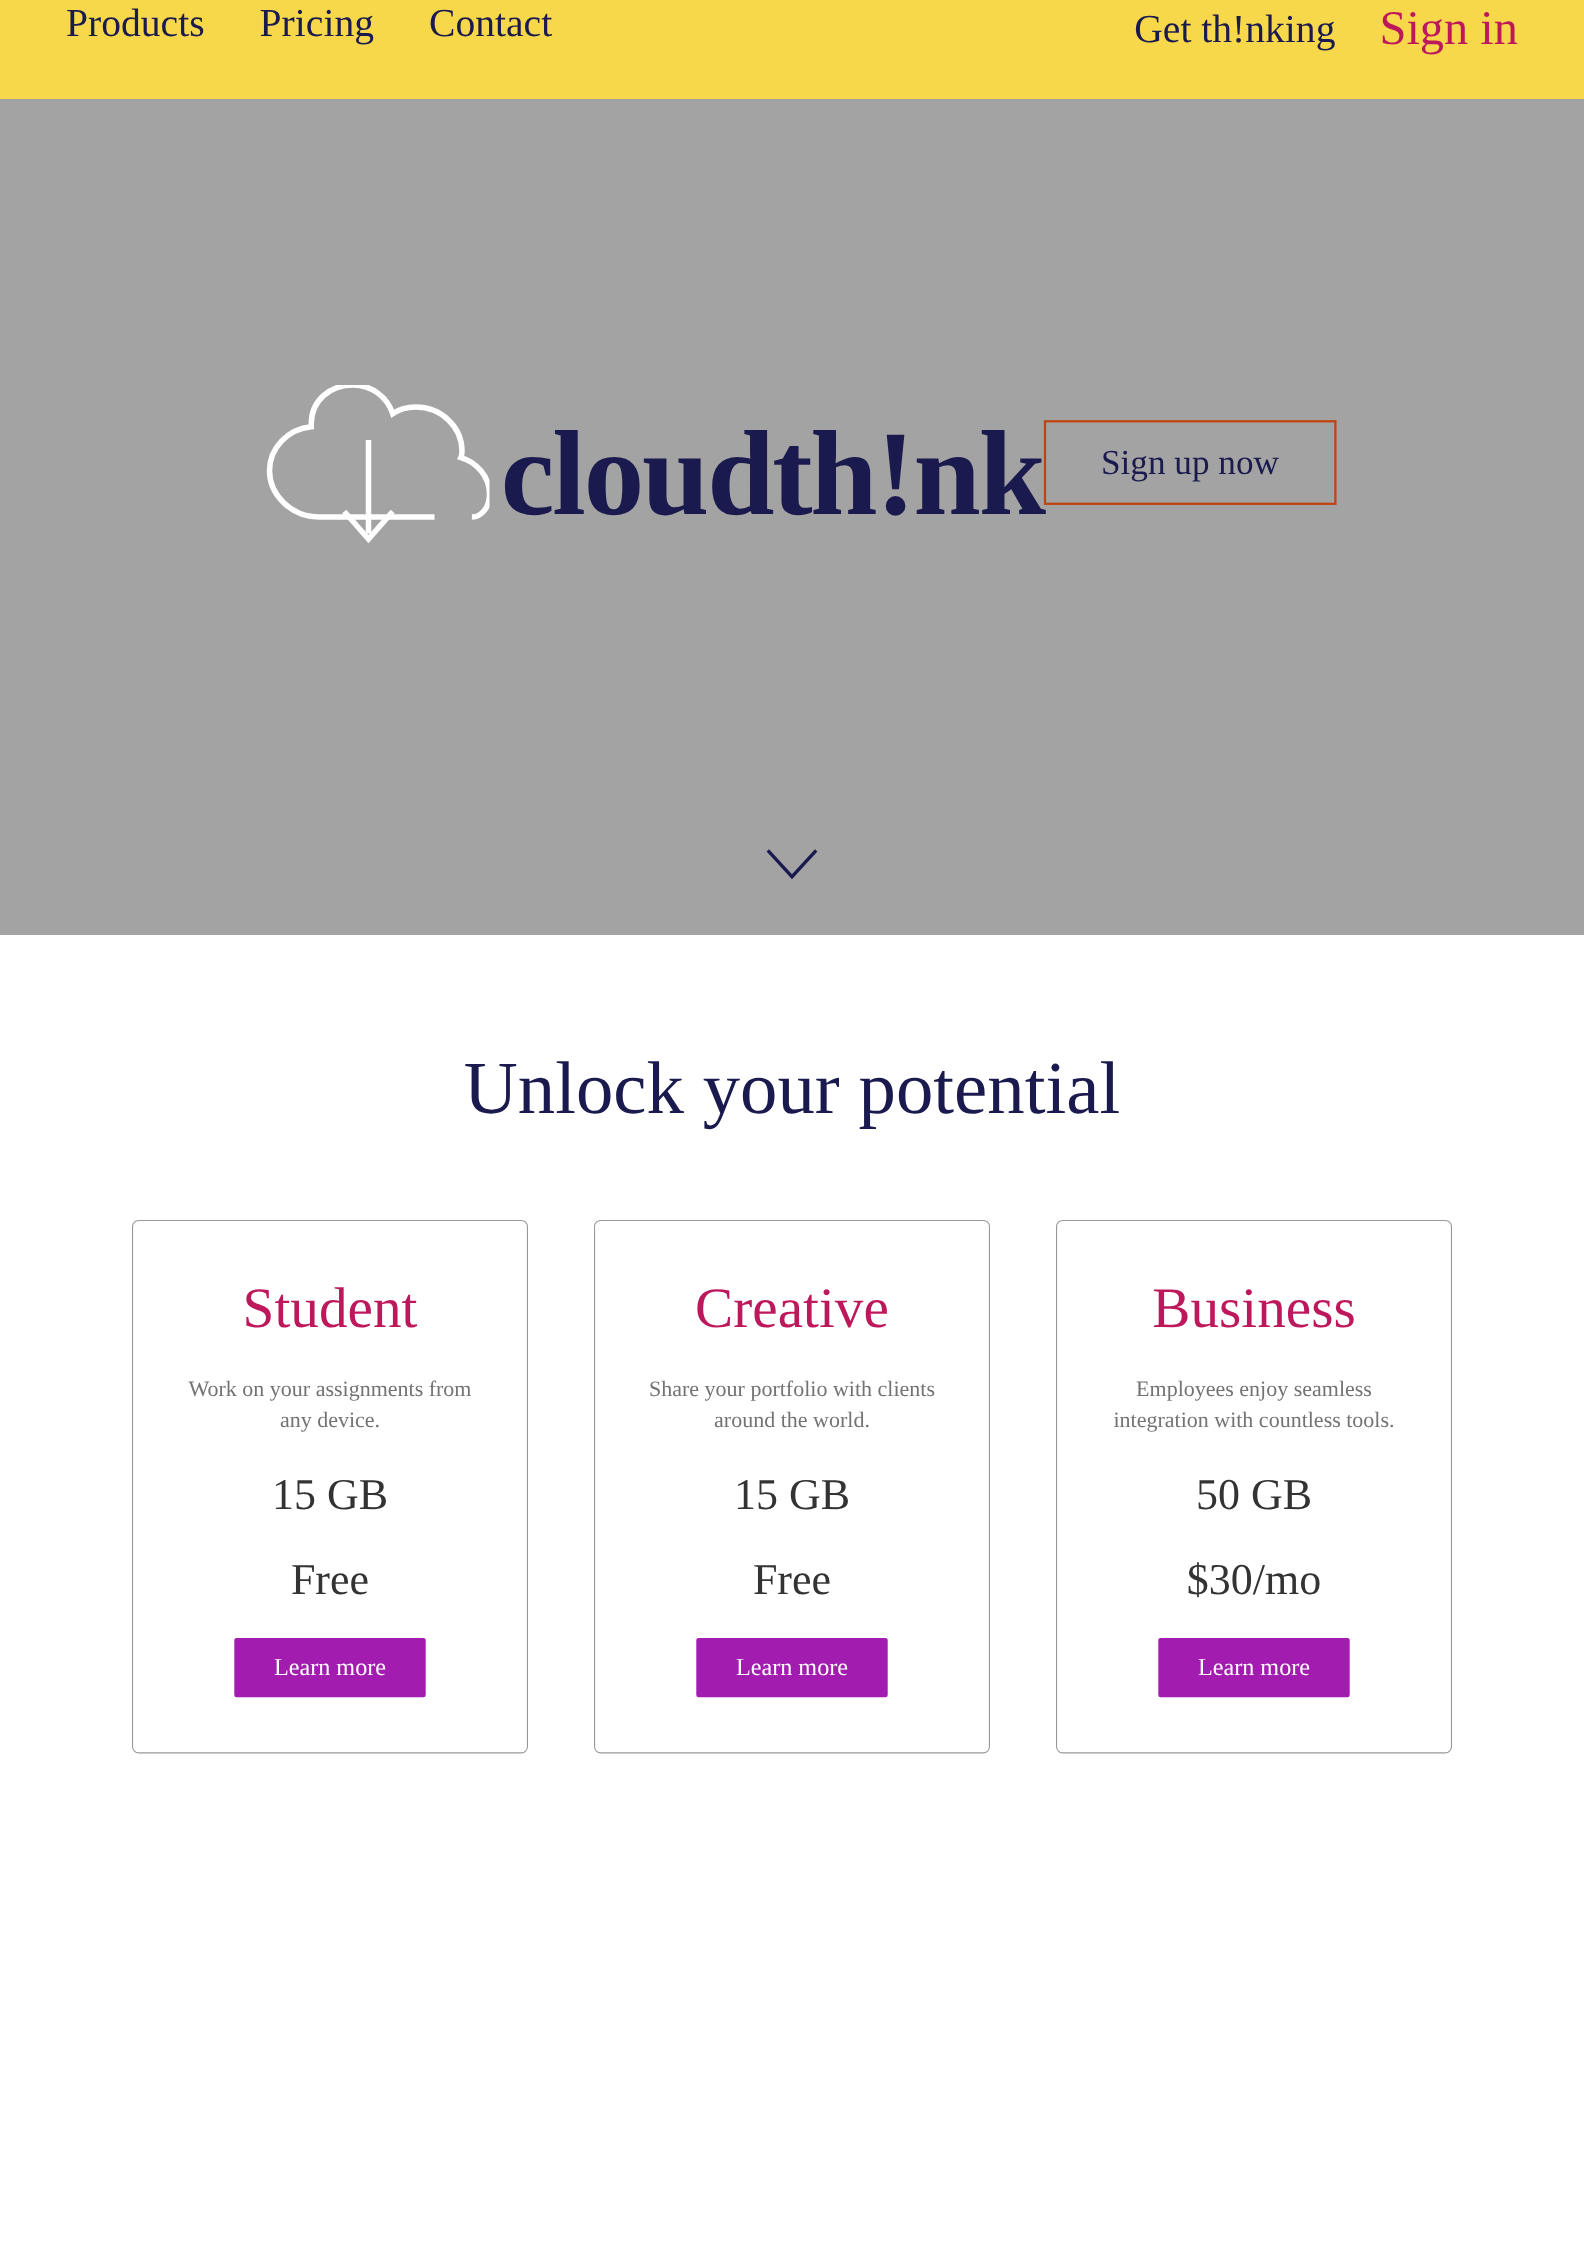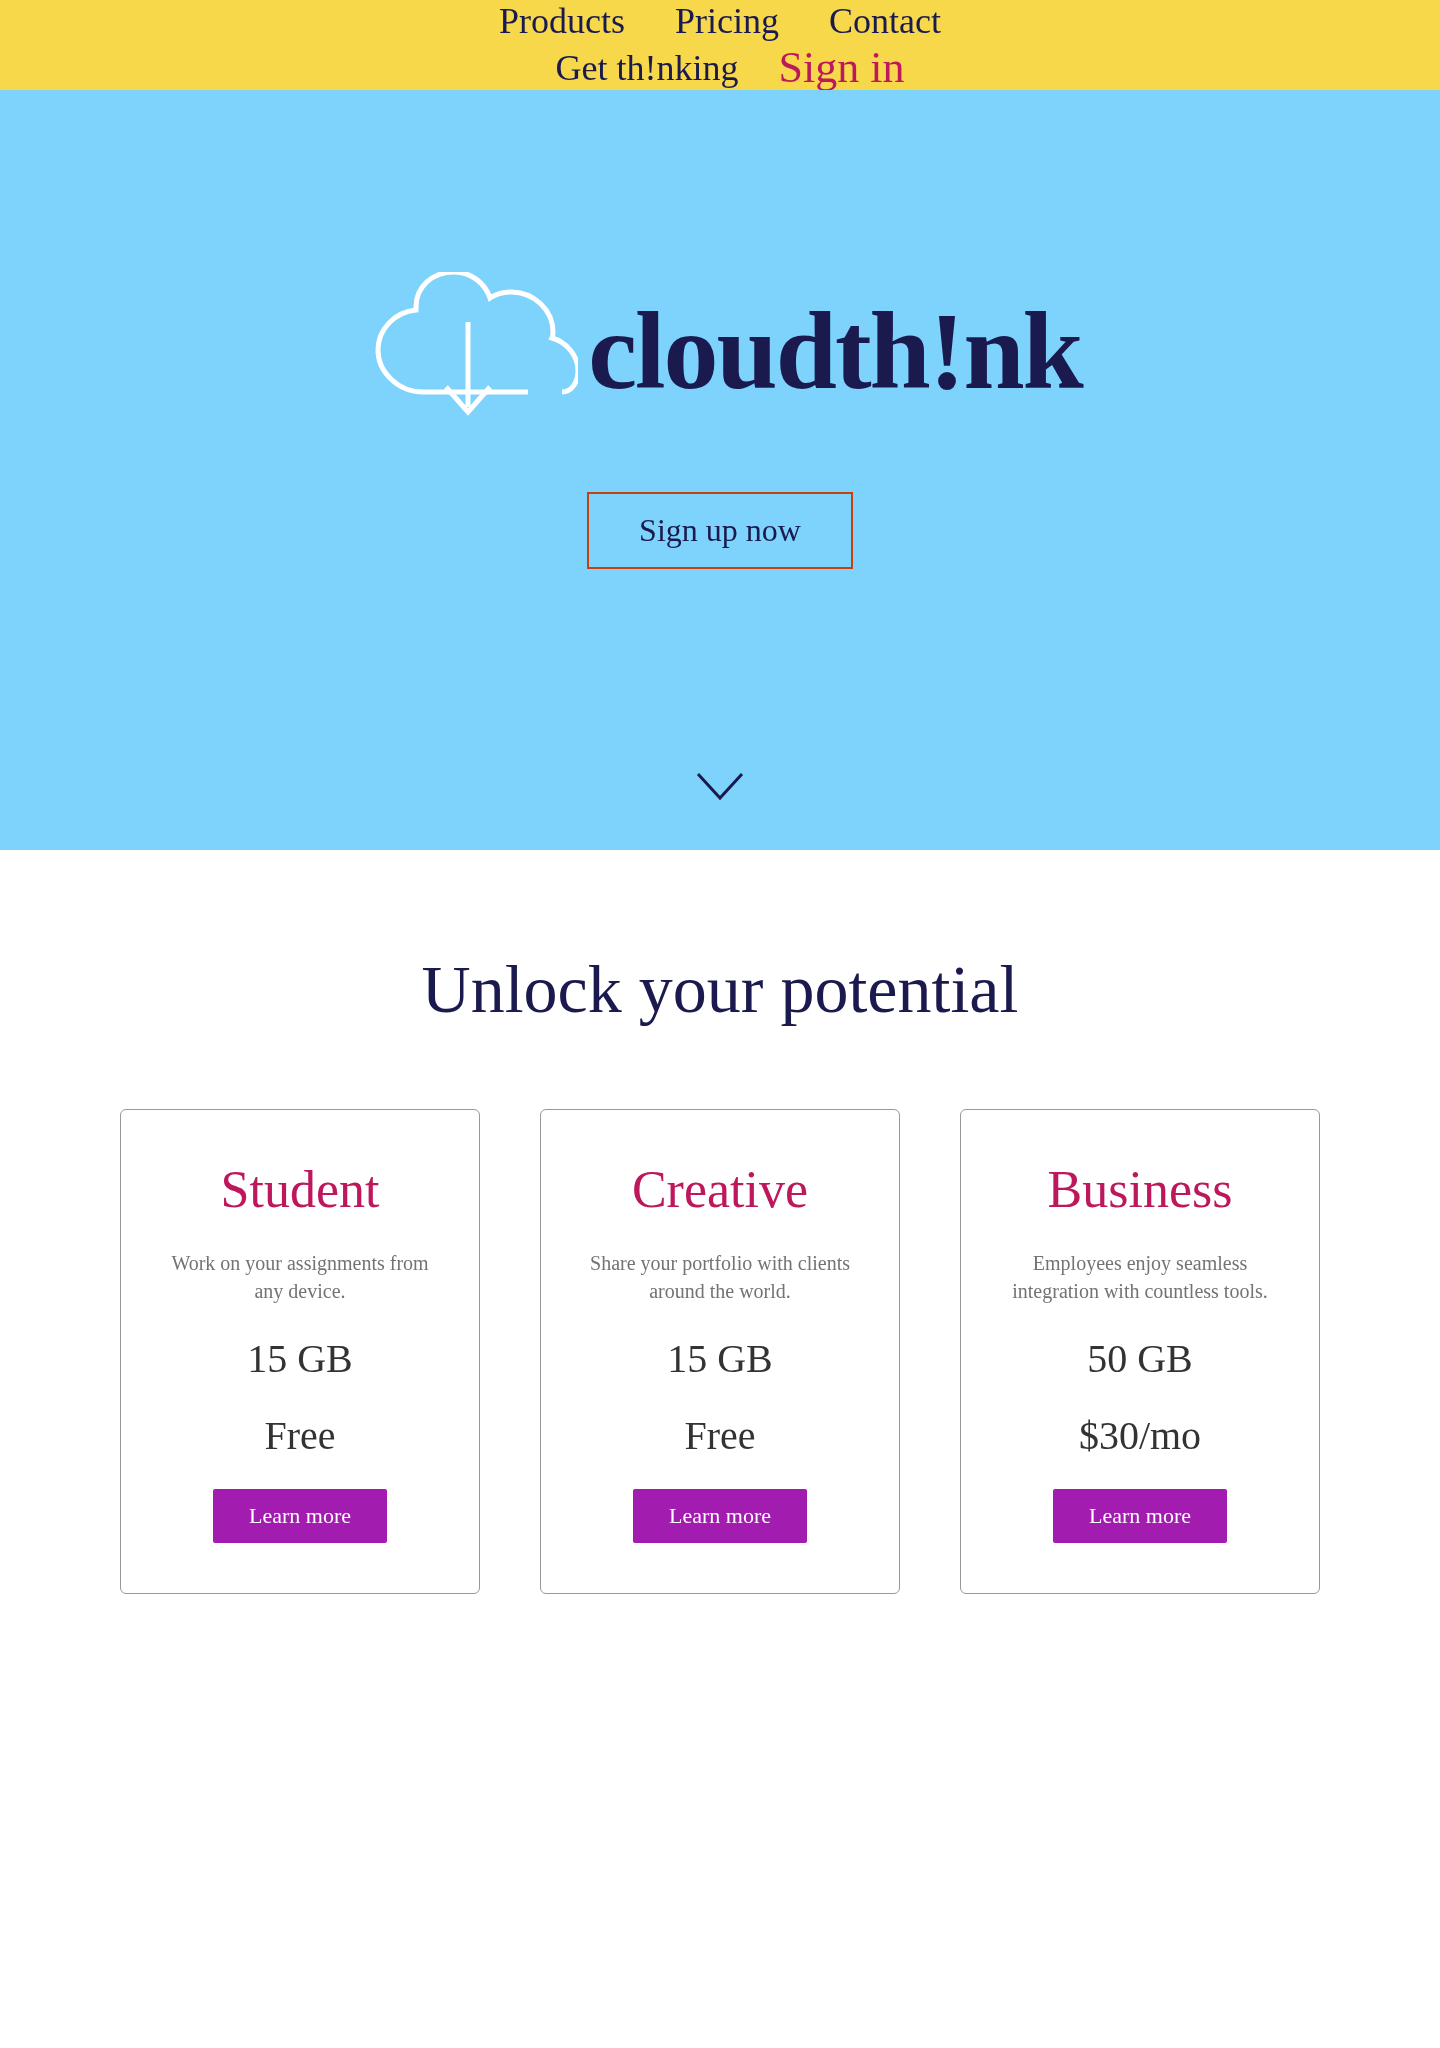--- a/index.html
+++ b/index.html
@@ -11,25 +11,24 @@
     body {
       font-family: Georgia, 'Times New Roman', serif;
       background: #fff;
       width: 1440px;
       min-height: 2048px;
     }
 
     
     nav {
       display: flex;
-      align-items: center;
+      align-items: flex-start;
       padding: 0 60px;
       height: 90px;
       background: #F7D84B;
-      flex-direction: column;
     }
 
     .nav-left {
       display: flex;
       gap: 50px;
       flex: 1;
     }
 
     .nav-right {
       display: flex;
@@ -55,23 +54,23 @@
 
     .nav-signin {
       color: #be185d;
       font-size: 44px;
       font-family: Georgia, serif;
       cursor: pointer;
     }
 
     
     .hero {
-      background: #7dd3fc;
-      display: flex;
-      flex-direction: column;
+      background: #a3a3a3;
+      display: flex;
+      flex-direction: row;
       align-items: center;
       justify-content: center;
       padding: 80px 0 100px;
       position: relative;
       min-height: 760px;
     }
 
     .hero-logo {
       display: flex;
       align-items: center;

